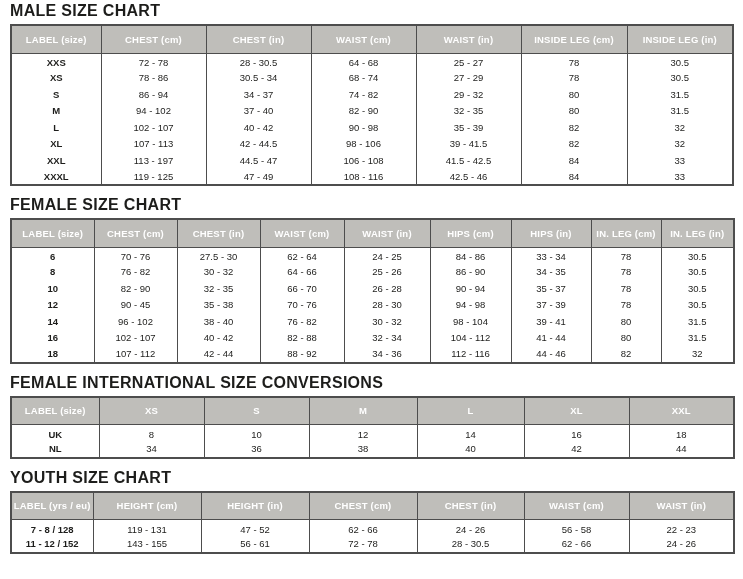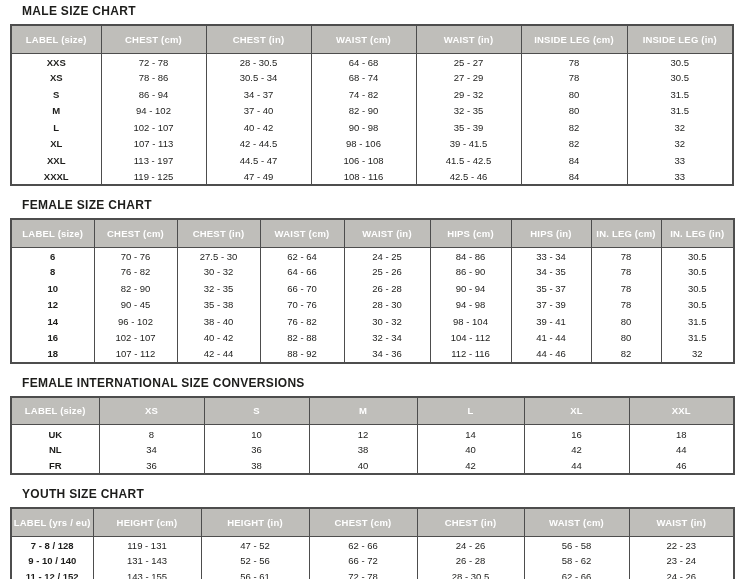--- a/index.html
+++ b/index.html
@@ -10,23 +10,23 @@
     font-family: "Liberation Sans", "DejaVu Sans", sans-serif;
   }
   body {
     width: 743px;
     height: 579px;
     padding: 4px 10px 0 10px;
     overflow: hidden;
   }
   .section { margin: 0; }
   h2.chart-title {
-    font-size: 12px;
+    font-size: 16px;
     line-height: 14px;
-    margin: 0 0 6px 12px;
+    margin: 0 0 6px 0;
     font-weight: bold;
     color: #1d1d1b;
     letter-spacing: 0.3px;
   }
   table.size-table {
     border-collapse: collapse;
     table-layout: fixed;
     width: 723px;
     margin: 0 0 12px 0;
     border: 2px solid #4d4d4d;
@@ -309,29 +309,20 @@
         </tr>
         <tr>
           <td class="label-cell">NL</td>
           <td>34</td>
           <td>36</td>
           <td>38</td>
           <td>40</td>
           <td>42</td>
           <td>44</td>
         </tr>
-        <tr>
-          <td class="label-cell">FR</td>
-          <td>36</td>
-          <td>38</td>
-          <td>40</td>
-          <td>42</td>
-          <td>44</td>
-          <td>46</td>
-        </tr>
       </tbody>
     </table>
 </div>
 
 <div class="section">
   <h2 class="chart-title">YOUTH SIZE CHART</h2>
   <table class="size-table">
       <colgroup>
         <col style="width: 82px;">
         <col style="width: 108px;">
@@ -356,29 +347,20 @@
         <tr>
           <td class="label-cell">7 - 8 / 128</td>
           <td>119 - 131</td>
           <td>47 - 52</td>
           <td>62 - 66</td>
           <td>24 - 26</td>
           <td>56 - 58</td>
           <td>22 - 23</td>
         </tr>
         <tr>
-          <td class="label-cell">9 - 10 / 140</td>
-          <td>131 - 143</td>
-          <td>52 - 56</td>
-          <td>66 - 72</td>
-          <td>26 - 28</td>
-          <td>58 - 62</td>
-          <td>23 - 24</td>
-        </tr>
-        <tr>
           <td class="label-cell">11 - 12 / 152</td>
           <td>143 - 155</td>
           <td>56 - 61</td>
           <td>72 - 78</td>
           <td>28 - 30.5</td>
           <td>62 - 66</td>
           <td>24 - 26</td>
         </tr>
       </tbody>
     </table>

